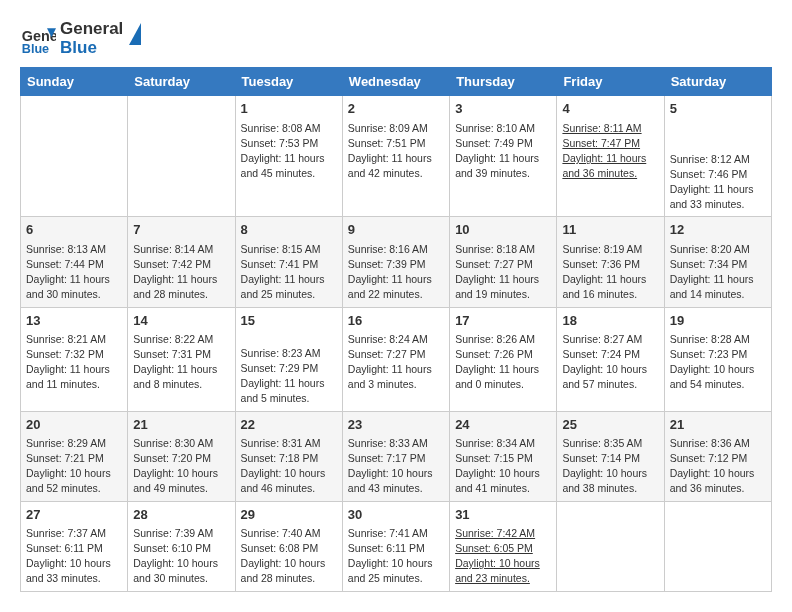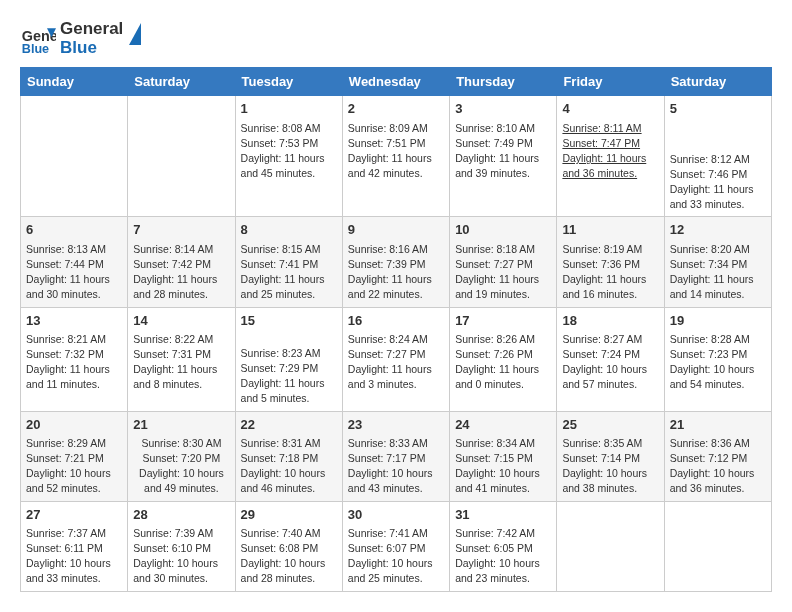--- a/index.html
+++ b/index.html
@@ -241,21 +241,21 @@
       </tr>
       <tr>
         <td>
           <span class="day-number">20</span>
           <div class="day-info" style="white-space: pre-line;">Sunrise: 8:29 AM
 Sunset: 7:21 PM
 Daylight: 10 hours and 52 minutes.</div>
         </td>
         <td>
           <span class="day-number">21</span>
-          <div class="day-info" style="white-space: pre-line; text-align: center;">Sunrise: 8:30 AM
+          <div class="day-info" style="white-space: pre-line;">Sunrise: 8:30 AM
 Sunset: 7:20 PM
 Daylight: 10 hours and 49 minutes.</div>
         </td>
         <td>
           <span class="day-number">22</span>
           <div class="day-info" style="white-space: pre-line;">Sunrise: 8:31 AM
 Sunset: 7:18 PM
 Daylight: 10 hours and 46 minutes.</div>
         </td>
         <td>
@@ -298,26 +298,26 @@
         </td>
         <td>
           <span class="day-number">29</span>
           <div class="day-info" style="white-space: pre-line;">Sunrise: 7:40 AM
 Sunset: 6:08 PM
 Daylight: 10 hours and 28 minutes.</div>
         </td>
         <td>
           <span class="day-number">30</span>
           <div class="day-info" style="white-space: pre-line;">Sunrise: 7:41 AM
-Sunset: 6:07 PM
+Sunset: 6:11 PM
 Daylight: 10 hours and 25 minutes.</div>
         </td>
         <td>
           <span class="day-number">31</span>
-          <div class="day-info" style="white-space: pre-line;">Sunrise: 7:42 AM
+          <div class="day-info" style="white-space: pre-line; text-decoration: underline;">Sunrise: 7:42 AM
 Sunset: 6:05 PM
 Daylight: 10 hours and 23 minutes.</div>
         </td>
         <td class="empty"></td>
         <td class="empty"></td>
       </tr>
     </tbody>
 </table>
 
 </body></html>

